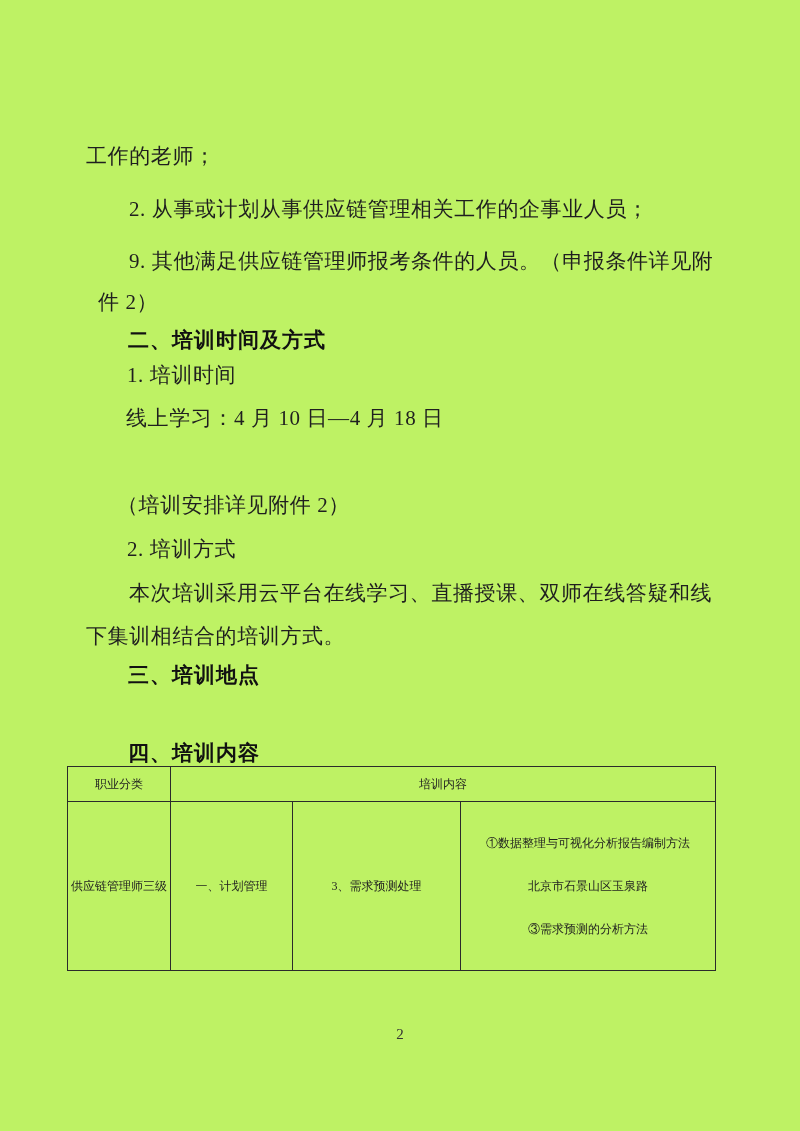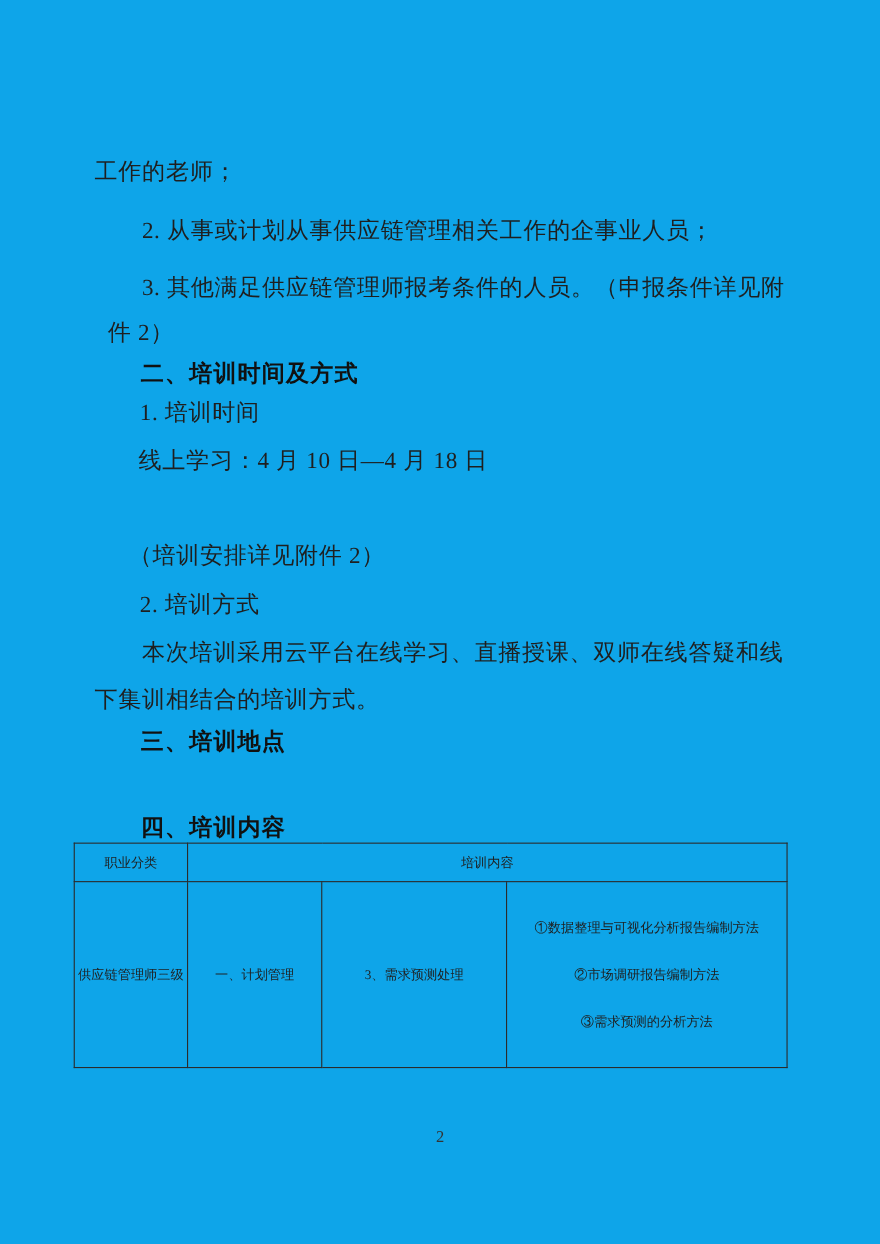--- a/index.html
+++ b/index.html
@@ -1,19 +1,19 @@
 <!DOCTYPE html>
 <html><head>
 <meta charset="utf-8">
 <style>
   html,body{margin:0;padding:0;background:#ffffff;}
   .page{
     position:relative;
     width:800px;height:1131px;
-    background:#0ea5e9;
+    background:#bef264;
     overflow:hidden;
     font-family:"Liberation Serif","DejaVu Serif",serif;
     color:#1f1f1f;
   }
   .line{
     position:absolute;
     white-space:nowrap;
     font-size:21px;
     line-height:23px;
     letter-spacing:0.6px;
@@ -60,21 +60,21 @@
 </style>
 </head>
 <body>
 
 <div class="page">
 
   <div class="line" style="left:86px;top:145px">工作的老师；</div>
 
   <div class="line" style="left:129px;top:198px">2. 从事或计划从事供应链管理相关工作的企事业人员；</div>
 
-  <div class="line" style="left:129px;top:250px">3. 其他满足供应链管理师报考条件的人员。（申报条件详见附</div>
+  <div class="line" style="left:129px;top:250px">9. 其他满足供应链管理师报考条件的人员。（申报条件详见附</div>
   <div class="line" style="left:98px;top:291px">件 2）</div>
 
   <div class="line heading" style="left:128px;top:328px">二、培训时间及方式</div>
 
   <div class="line" style="left:127px;top:364px">1. 培训时间</div>
 
   <div class="line" style="left:126px;top:407px">线上学习：4 月 10 日—4 月 18 日</div>
 
 
   <div class="line" style="left:117px;top:494px">（培训安排详见附件 2）</div>
@@ -100,21 +100,21 @@
       <tr>
         <td class="header-cell">职业分类</td>
         <td class="header-cell" colspan="3">培训内容</td>
       </tr>
       <tr>
         <td class="body-cell">供应链管理师三级</td>
         <td class="body-cell">一、计划管理</td>
         <td class="body-cell">3、需求预测处理</td>
         <td class="body-cell items-cell">
           <div class="item-line">①数据整理与可视化分析报告编制方法</div>
-          <div class="item-line">②市场调研报告编制方法</div>
+          <div class="item-line">北京市石景山区玉泉路</div>
           <div class="item-line">③需求预测的分析方法</div>
         </td>
       </tr>
     </tbody>
   </table>
 
   <div class="page-number">2</div>
 
 </div>
 

